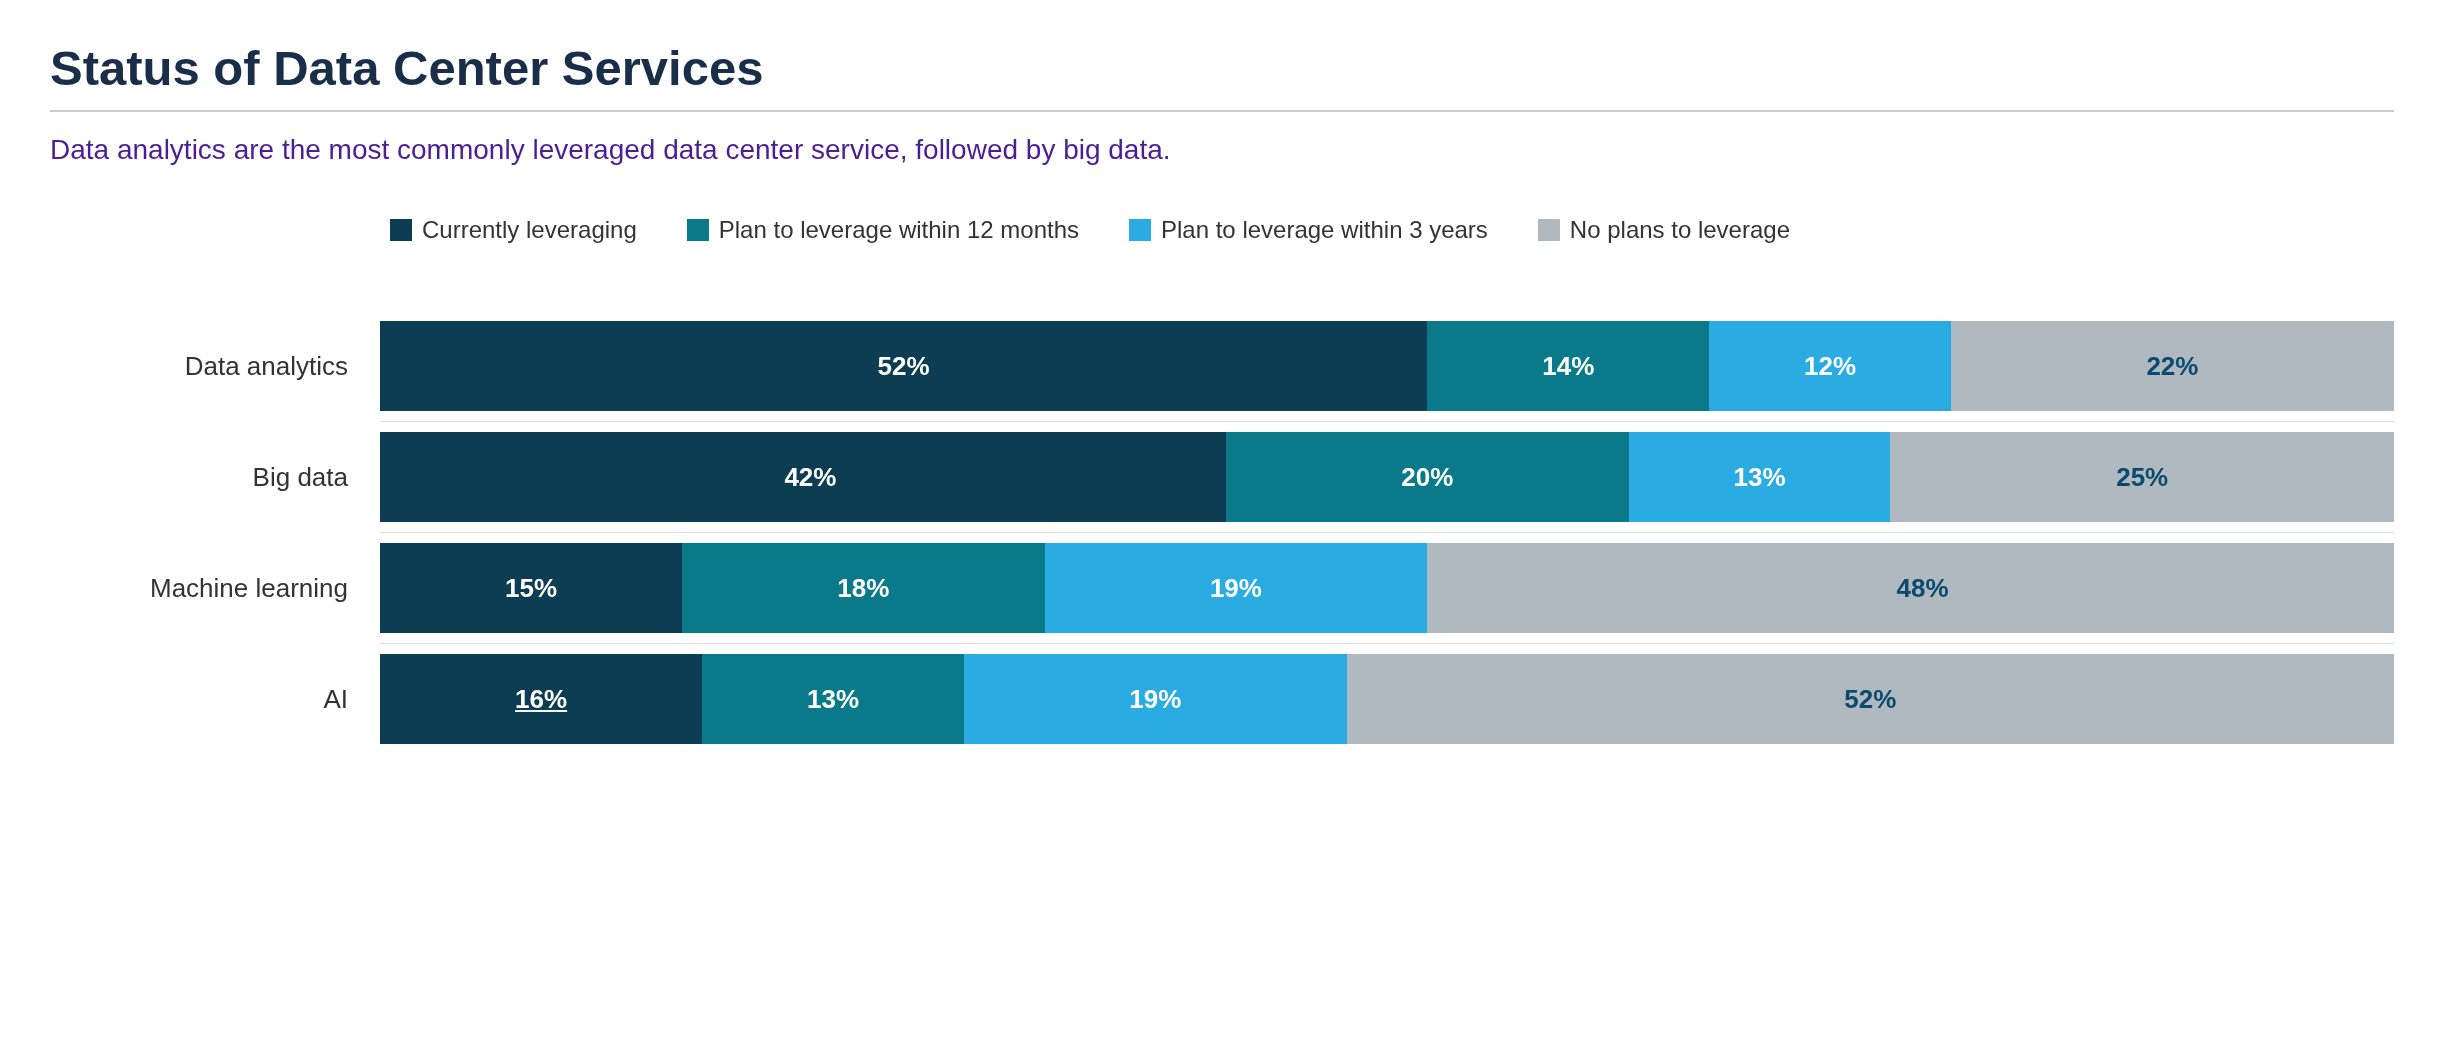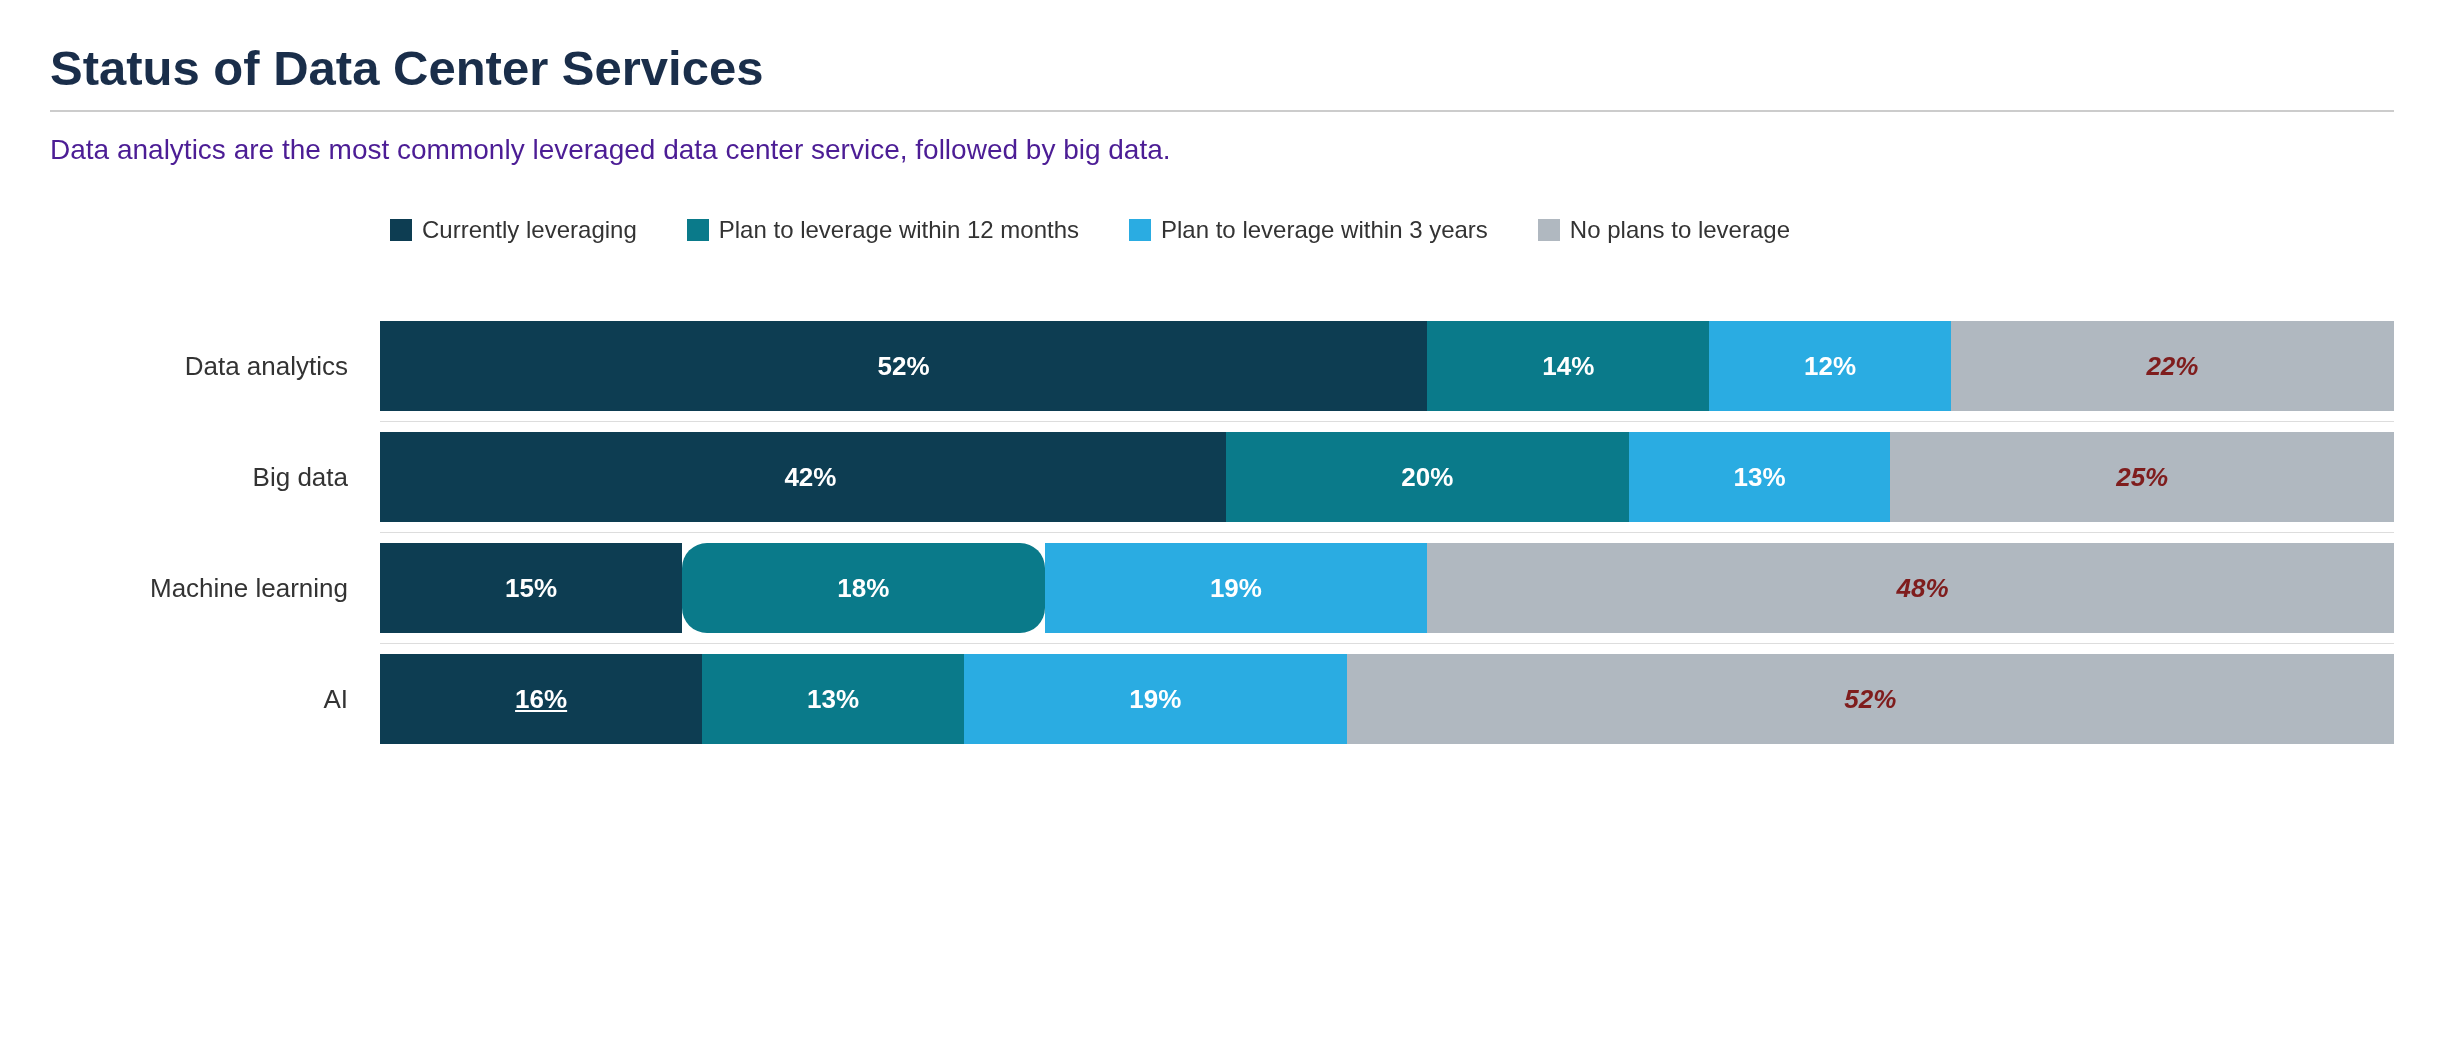--- a/index.html
+++ b/index.html
@@ -77,21 +77,21 @@
       align-items: center;
       justify-content: center;
       font-size: 26px;
       font-weight: 700;
       color: #ffffff;
     }
     .seg-current { background-color: #0d3d52; }
     .seg-12months { background-color: #0a7a8a; }
     .seg-3years { background-color: #2aace2; }
     .seg-noplans { background-color: #b0b8c0; }
-    .seg-noplans-text { color: #7f1d1d; font-style: italic; }
+    .seg-noplans-text { color: #0c4a6e; }
 
     .row-divider {
       border: none;
       border-top: 1px solid #dddddd;
       margin: 0 0 10px 270px;
     }
   </style>
 </head>
 <body>
 
@@ -136,21 +136,21 @@
           <div class="bar-segment seg-12months" style="width: 20%;">20%</div>
           <div class="bar-segment seg-3years" style="width: 13%;">13%</div>
           <div class="bar-segment seg-noplans seg-noplans-text" style="width: 25%;">25%</div>
         </div>
       </div>
       <hr class="row-divider">
       <div class="chart-row">
         <div class="row-label">Machine learning</div>
         <div class="bar-track">
           <div class="bar-segment seg-current" style="width: 15%;">15%</div>
-          <div class="bar-segment seg-12months" style="width: 18%; border-radius: 25px;">18%</div>
+          <div class="bar-segment seg-12months" style="width: 18%;">18%</div>
           <div class="bar-segment seg-3years" style="width: 19%;">19%</div>
           <div class="bar-segment seg-noplans seg-noplans-text" style="width: 48%; padding-left: 24px;">48%</div>
         </div>
       </div>
       <hr class="row-divider">
       <div class="chart-row">
         <div class="row-label">AI</div>
         <div class="bar-track">
           <div class="bar-segment seg-current" style="width: 16%; text-decoration: underline;">16%</div>
           <div class="bar-segment seg-12months" style="width: 13%;">13%</div>

